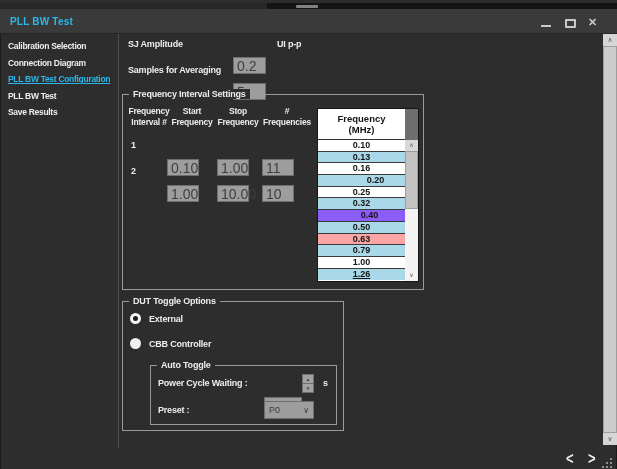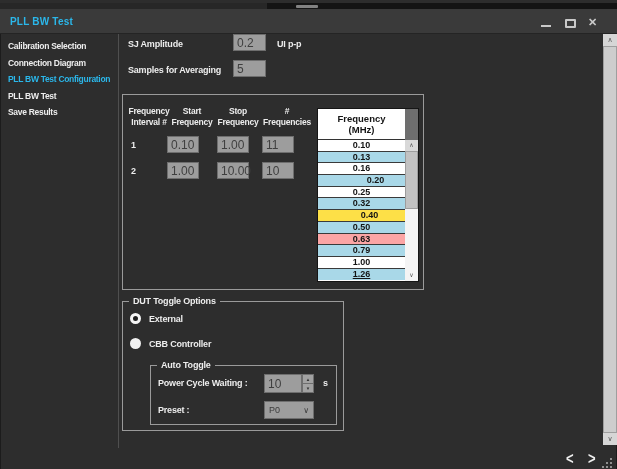--- a/index.html
+++ b/index.html
@@ -26,22 +26,22 @@
   .max-glyph { position:absolute; left:4px; top:6px; width:11px; height:9px; border:2px solid #c9c9c9; border-radius:1px; }
   .close-glyph { position:absolute; left:4px; top:3px; font-size:11px; font-weight:700; color:#c9c9c9; }
 
   
   .sidebar-item { position:absolute; left:8px; width:109px; font-size:8.5px; font-weight:700;
     color:#ededed; letter-spacing:-0.3px; white-space:nowrap; overflow:hidden; cursor:default; }
   .vdivider { position:absolute; left:118px; top:31px; width:1px; height:414px; background:#4f4f4f; }
 
   
   .lbl { position:absolute; font-size:9px; font-weight:700; color:#ededed; letter-spacing:-0.2px; white-space:nowrap; }
-  .inp { position:absolute; background:#9d9d9d; border:1px solid #6e6e6e; font-size:12px;
-    color:#3f3f3f; display:flex; align-items:center; padding-left:3px; white-space:nowrap; }
+  .inp { position:absolute; background:#9d9d9d; border:1px solid #6e6e6e; font-size:14px;
+    color:#3f3f3f; display:flex; align-items:center; padding-left:3px; white-space:nowrap;margin-top:23px; }
   .groupbox { position:absolute; border:1px solid #9a9a9a; }
   .gtitle { position:absolute; background:#2d2d2d; padding:0 4px; font-size:9px; font-weight:700;
     color:#ededed; white-space:nowrap; letter-spacing:-0.2px; }
 
   
   .colhead { position:absolute; top:103px; text-align:center; font-size:8.5px; font-weight:700;
     color:#ededed; line-height:11px; letter-spacing:-0.2px; }
 
   
   .freq-table { position:absolute; left:317px; top:105px; width:102px; height:174px;
@@ -111,33 +111,34 @@
     <div class="win-btn max">
       <span class="max-glyph"></span>
     </div>
     <div class="win-btn close">
       <span class="close-glyph">✕</span>
     </div>
   </div>
 
   <div class="sidebar-item" style="top:38px;">Calibration Selection</div>
   <div class="sidebar-item" style="top:55px;">Connection Diagram</div>
-  <div class="sidebar-item" style="top: 71px; color: rgb(43, 183, 234);">PLL BW Test Configuration</div>
+  <div class="sidebar-item" style="top: 71px; color: rgb(43, 183, 234); text-decoration: underline;">PLL BW Test Configuration</div>
   <div class="sidebar-item" style="top:88px;">PLL BW Test</div>
   <div class="sidebar-item" style="top:104px;">Save Results</div>
   <div class="vdivider"></div>
 
   <div class="lbl" style="left:128px; top:36px;">SJ Amplitude</div>
   <div class="inp" style="left:233px; top:31px; width:33px; height:17px;">0.2</div>
   <div class="lbl" style="left:277px; top:36px;">UI p-p</div>
 
   <div class="lbl" style="left:128px; top:62px;">Samples for Averaging</div>
   <div class="inp" style="left:233px; top:57px; width:33px; height:17px;">5</div>
 
   <div class="groupbox" style="left:122px; top:91px; width:302px; height:196px;"></div>
+  <div class="gtitle" style="left:129px; top:86px;">Frequency Interval Settings</div>
 
   <div class="colhead" style="left:123px; width:52px;">
     <div>Frequency</div>
     <div>Interval #</div>
   </div>
   <div class="colhead" style="left:167px; width:50px;">
     <div>Start</div>
     <div>Frequency</div>
   </div>
   <div class="colhead" style="left:213px; width:50px;">
@@ -164,21 +165,21 @@
       <div class="freq-header">
         <div>Frequency</div>
         <div>(MHz)</div>
       </div>
       <div class="freq-row" style="background: rgb(255, 255, 255);">0.10</div>
       <div class="freq-row" style="background: rgb(169, 216, 232);">0.13</div>
       <div class="freq-row" style="background: rgb(255, 255, 255);">0.16</div>
       <div class="freq-row" style="background: rgb(169, 216, 232); padding-left: 28px;">0.20</div>
       <div class="freq-row" style="background: rgb(255, 255, 255);">0.25</div>
       <div class="freq-row" style="background: rgb(169, 216, 232);">0.32</div>
-      <div class="freq-row" style="background: #fde047; padding-left: 16px;">0.40</div>
+      <div class="freq-row" style="background: #8b5cf6; padding-left: 16px;">0.40</div>
       <div class="freq-row" style="background: rgb(169, 216, 232);">0.50</div>
       <div class="freq-row" style="background: #fca5a5;">0.63</div>
       <div class="freq-row" style="background: rgb(169, 216, 232);">0.79</div>
       <div class="freq-row" style="background: rgb(255, 255, 255);">1.00</div>
       <div class="freq-row" style="background: rgb(169, 216, 232); text-decoration: underline;">1.26</div>
     </div>
     <div class="freq-scroll">
       <div class="fs-gap"></div>
       <div class="fs-up">∧</div>
       <div class="fs-thumb"></div>

